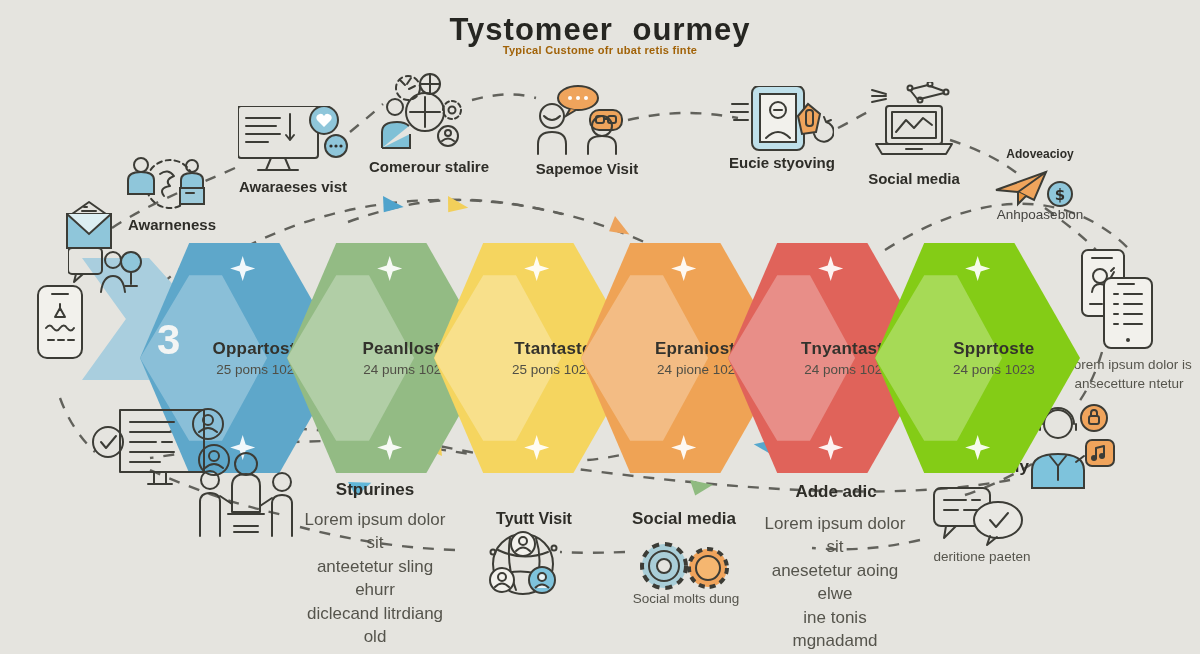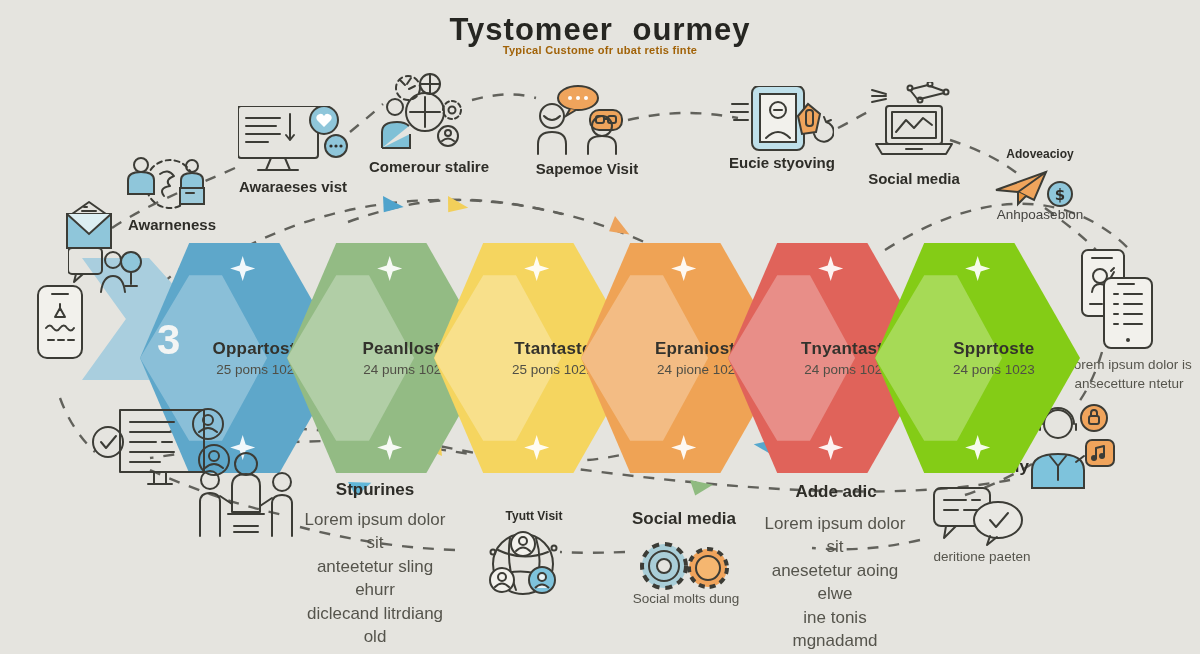--- a/index.html
+++ b/index.html
@@ -290,21 +290,21 @@
     <path d="M26 44 l12 8 M78 46 l-12 8" class="lineart"></path>
     <path d="M34 62 h36 M40 74 h24 M40 80 h24" class="lineart"></path>
   </svg>
 
   <div class="abs iclabel" style="left:305px;top:480px;width:140px;font-size:17px;z-index:3;">Stpurines</div>
   <div class="abs bodytxt" style="left:295px;top:508px;width:160px;z-index:3;">Lorem ipsum dolor sit
 anteetetur sling ehurr
 diclecand litrdiang old
 andpalngamdeiur.</div>
 
-  <div class="abs iclabel" style="left:478px;top:510px;width:112px;font-size:12px;z-index:3;">Tyutt Visit</div>
+  <div class="abs iclabel" style="left:478px;top:510px;width:112px;font-size:16px;z-index:3;">Tyutt Visit</div>
   <svg class="abs" style="left:486px;top:530px;z-index:3;" width="74" height="72" viewBox="0 0 74 72">
     <circle cx="37" cy="34" r="30" class="lineart"></circle>
     <path d="M12 20 q25 12 50 2 M10 46 q27 -10 54 2 M24 8 q-4 26 6 52 M50 8 q8 26 -2 52" class="lineart"></path>
     <circle cx="7" cy="22" r="2.5" class="lineart"></circle>
       <circle cx="68" cy="18" r="2.5" class="lineart"></circle>
     <circle cx="37" cy="14" r="12" fill="#f2f1ec" stroke="#3c3c36" stroke-width="2"></circle>
     <circle cx="37" cy="11" r="4" class="lineart"></circle>
       <path d="M30 21 q7 -7 14 0" class="lineart"></path>
     <circle cx="16" cy="50" r="12" fill="#f2f1ec" stroke="#3c3c36" stroke-width="2"></circle>
     <circle cx="16" cy="47" r="4" class="lineart"></circle>

